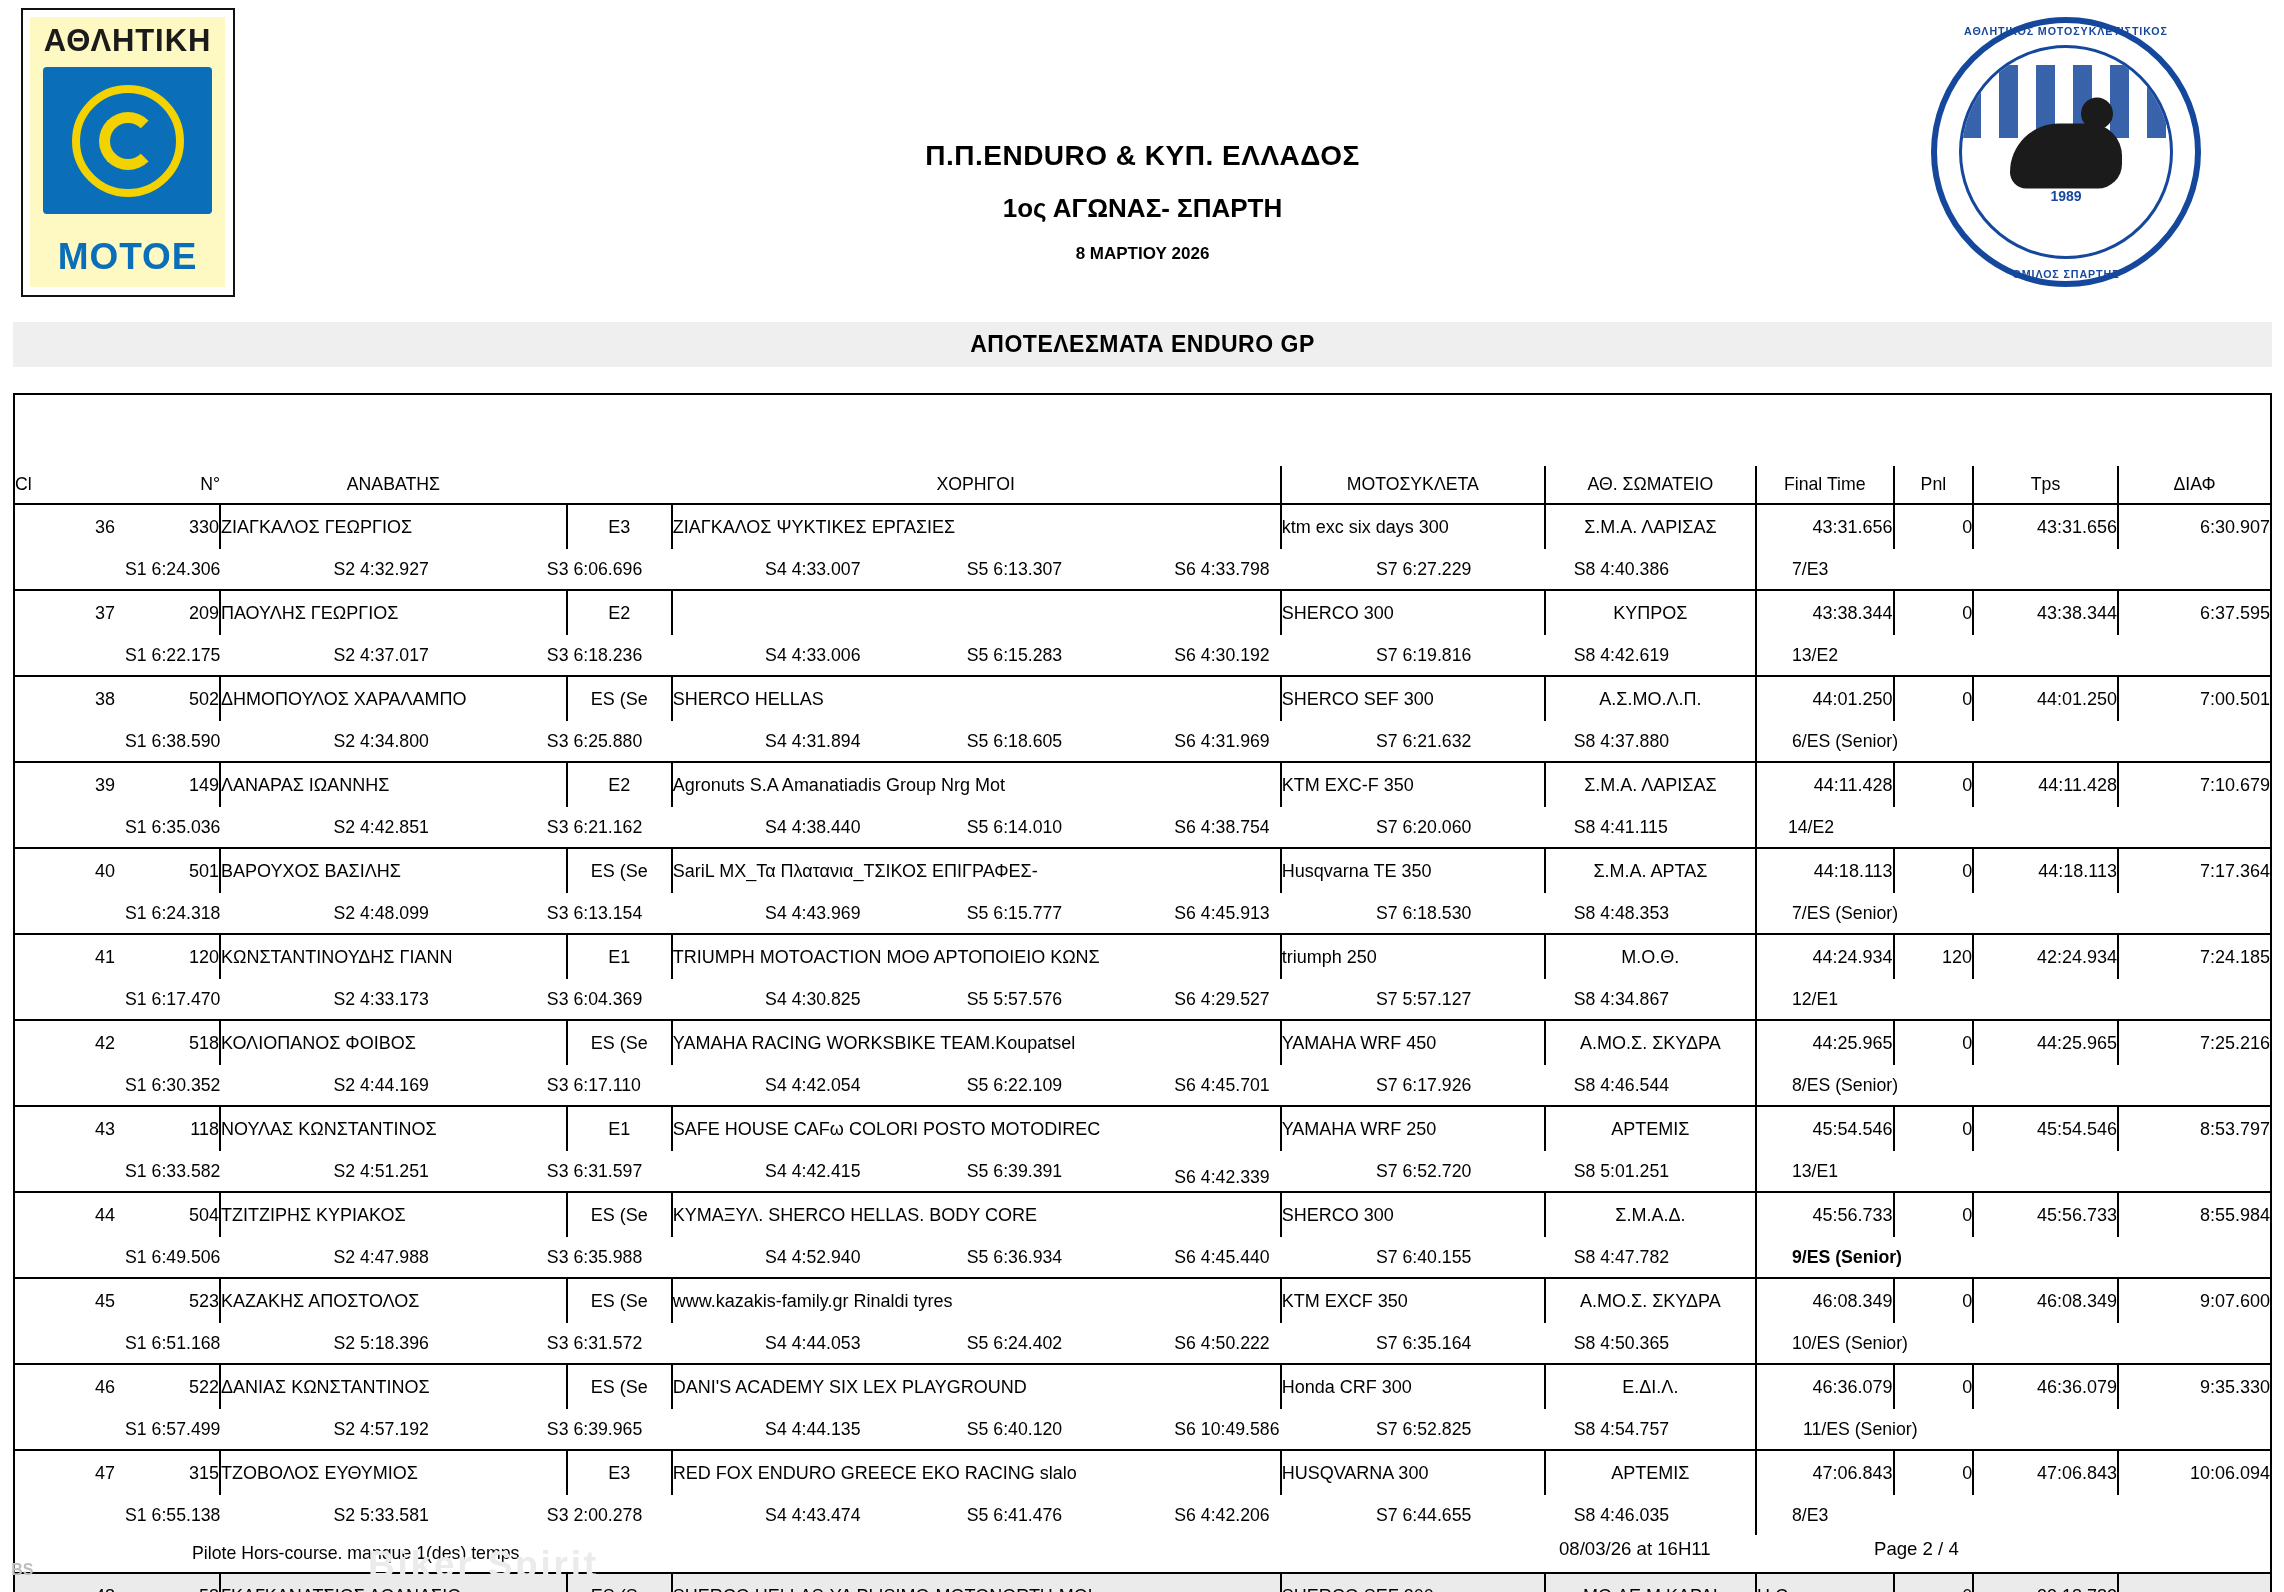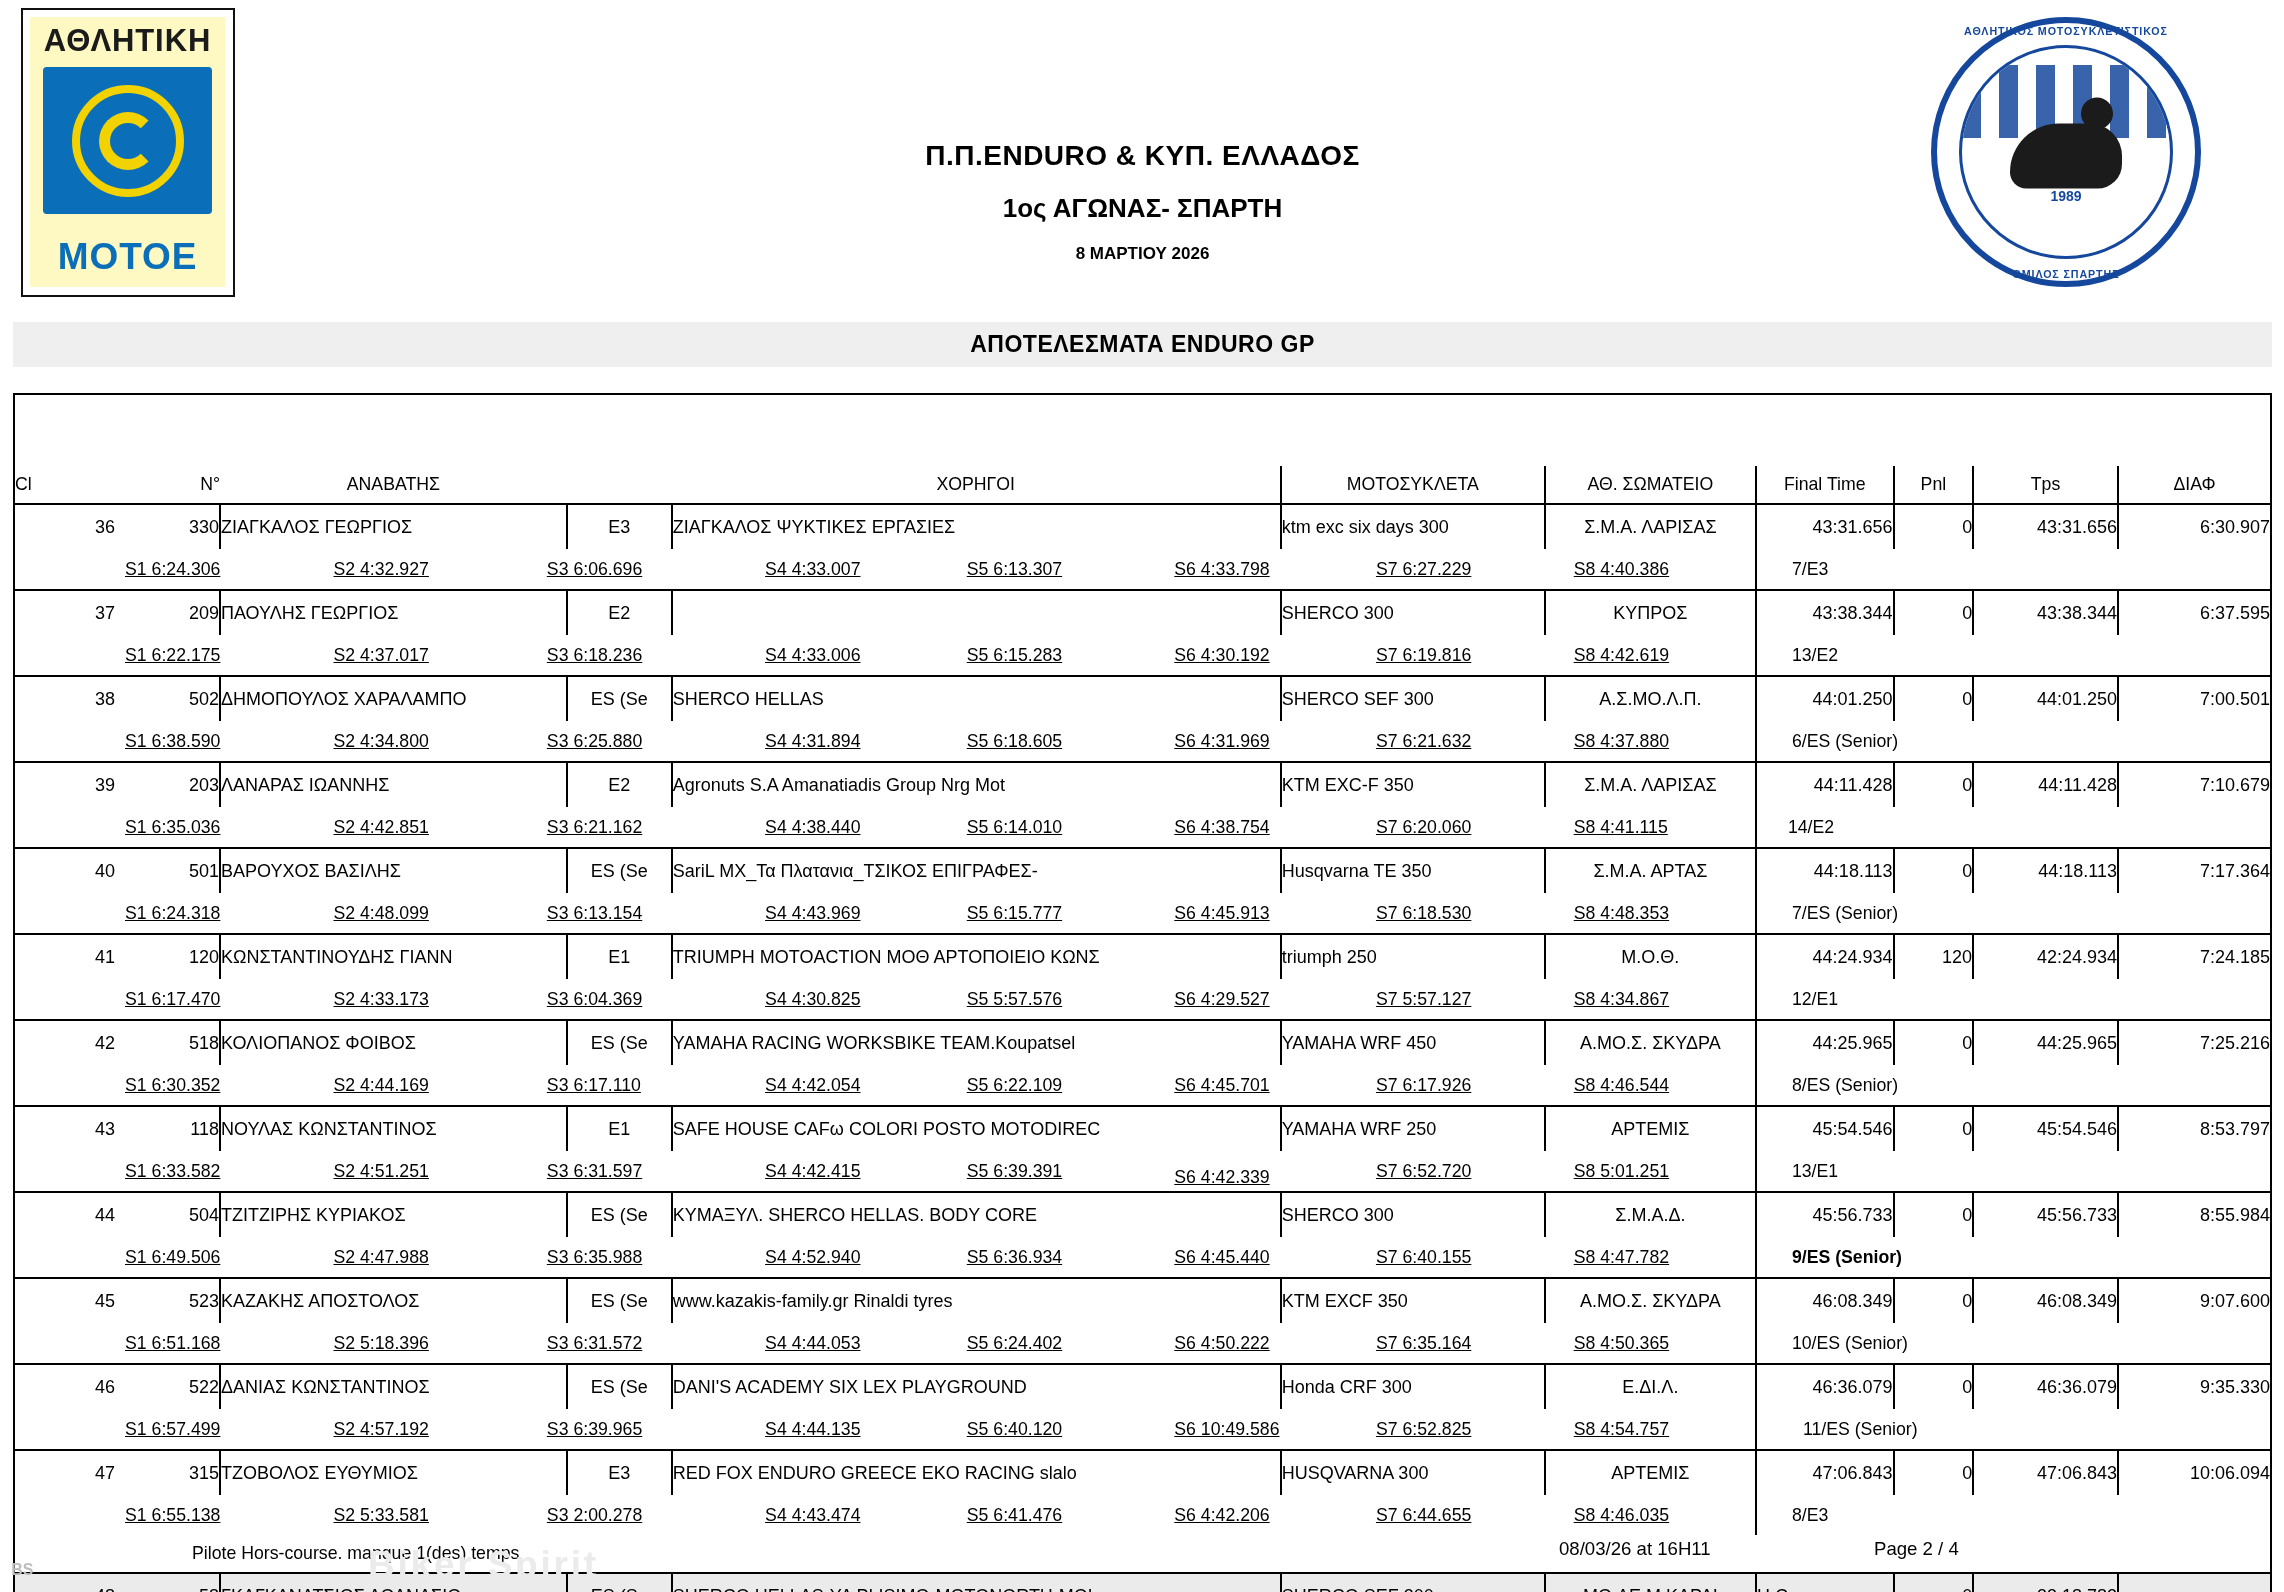--- a/index.html
+++ b/index.html
@@ -260,21 +260,20 @@
   }
   .vline { border-left: 2.3px solid #000; }
   .c { text-align: center; }
   .r { text-align: right; }
   .l { text-align: left; }
   .hc-row { background: #ebebeb; }
 
   .splits {
     display: flex;
     align-items: center;
-    text-decoration: underline;
   }
   .splits .s {
     display: inline-block;
   }
 
   
   .footer {
     position: absolute;
     left: 0; right: 0;
     bottom: 17px;
@@ -460,21 +459,21 @@
                 <span class="s" style="width: 213px; margin-left: 0px;">S5 6:18.605</span>
                 <span class="s" style="width: 207px; margin-left: 0px;">S6 4:31.969</span>
                 <span class="s" style="width: 203px; margin-left: 0px;">S7 6:21.632</span>
                 <span class="s" style="width: 186px; margin-left: 0px;">S8 4:37.880</span>
               </div>
             </td>
             <td colspan="4" class="l vline" style="padding-left: 35px;">6/ES (Senior)</td>
           </tr>
           <tr class="main-row">
             <td class="r">39</td>
-            <td class="r">203</td>
+            <td class="r">149</td>
             <td class="l vline">ΛΑΝΑΡΑΣ ΙΩΑΝΝΗΣ</td>
             <td class="c vline">E2</td>
             <td class="l vline">Agronuts S.A Amanatiadis Group Nrg Mot</td>
             <td class="l vline">KTM EXC-F 350</td>
             <td class="c vline">Σ.Μ.Α. ΛΑΡΙΣΑΣ</td>
             <td class="r vline">44:11.428</td>
             <td class="r vline">0</td>
             <td class="r vline">44:11.428</td>
             <td class="r vline">7:10.679</td>
           </tr>

